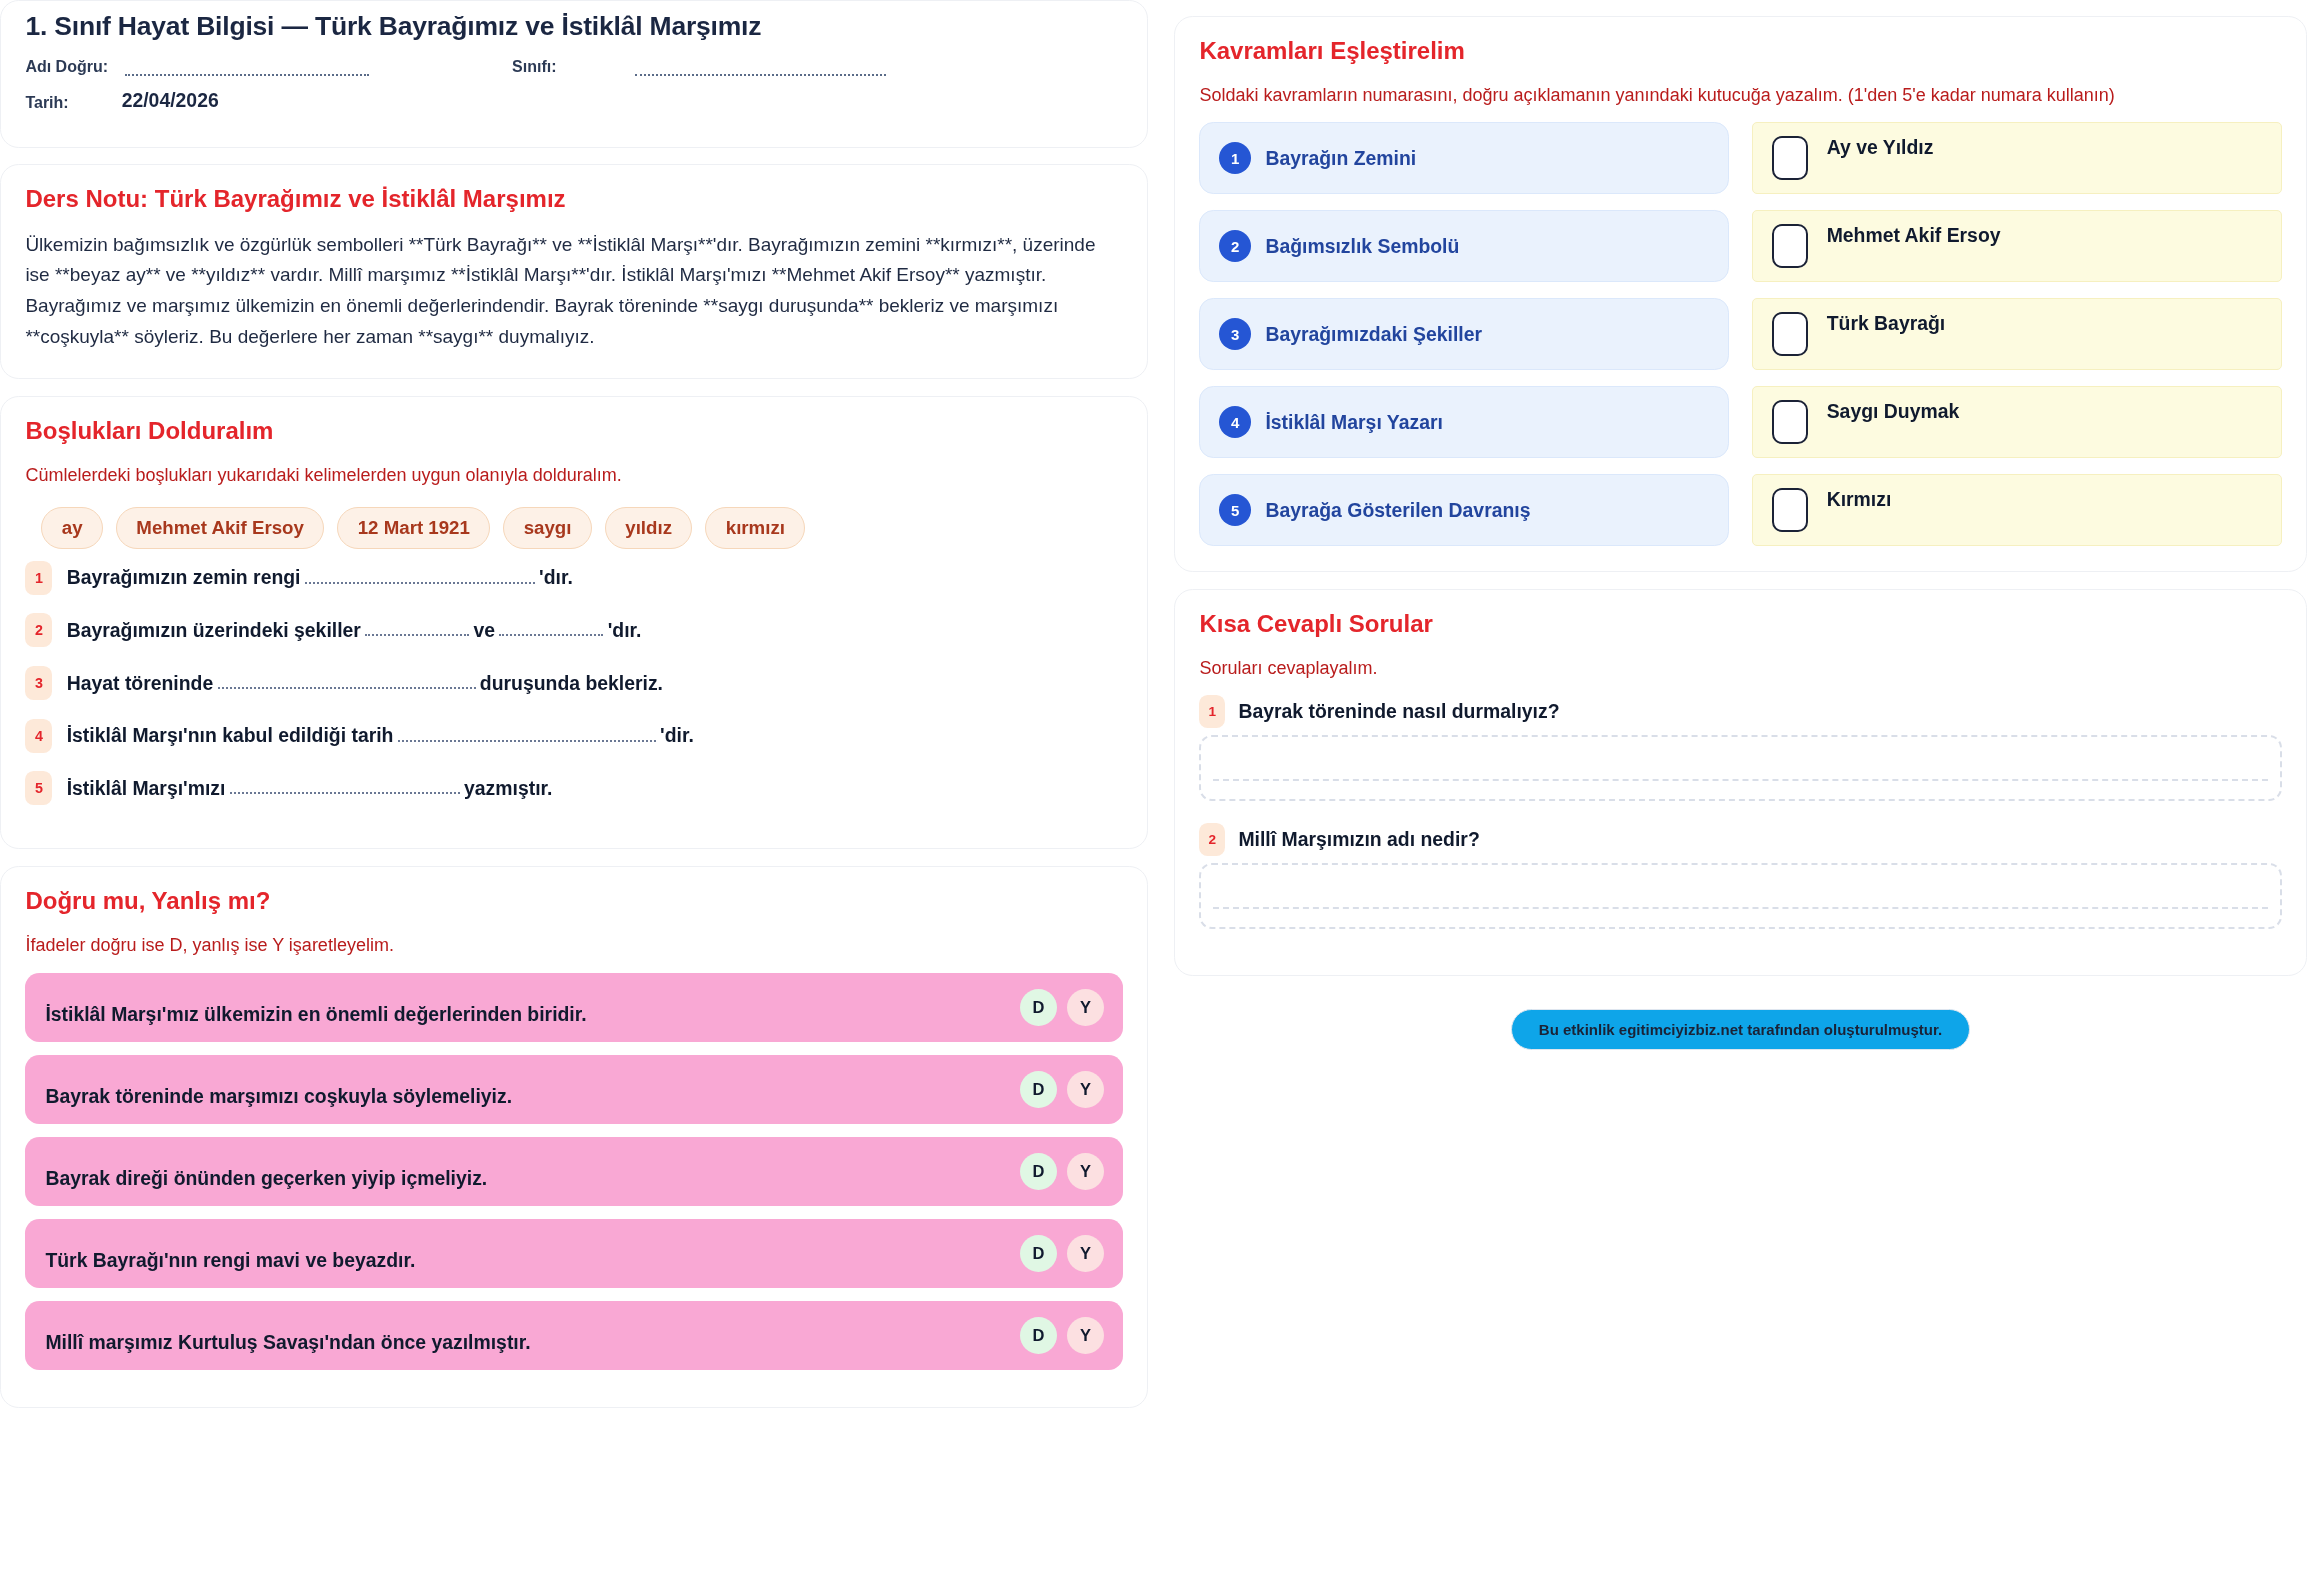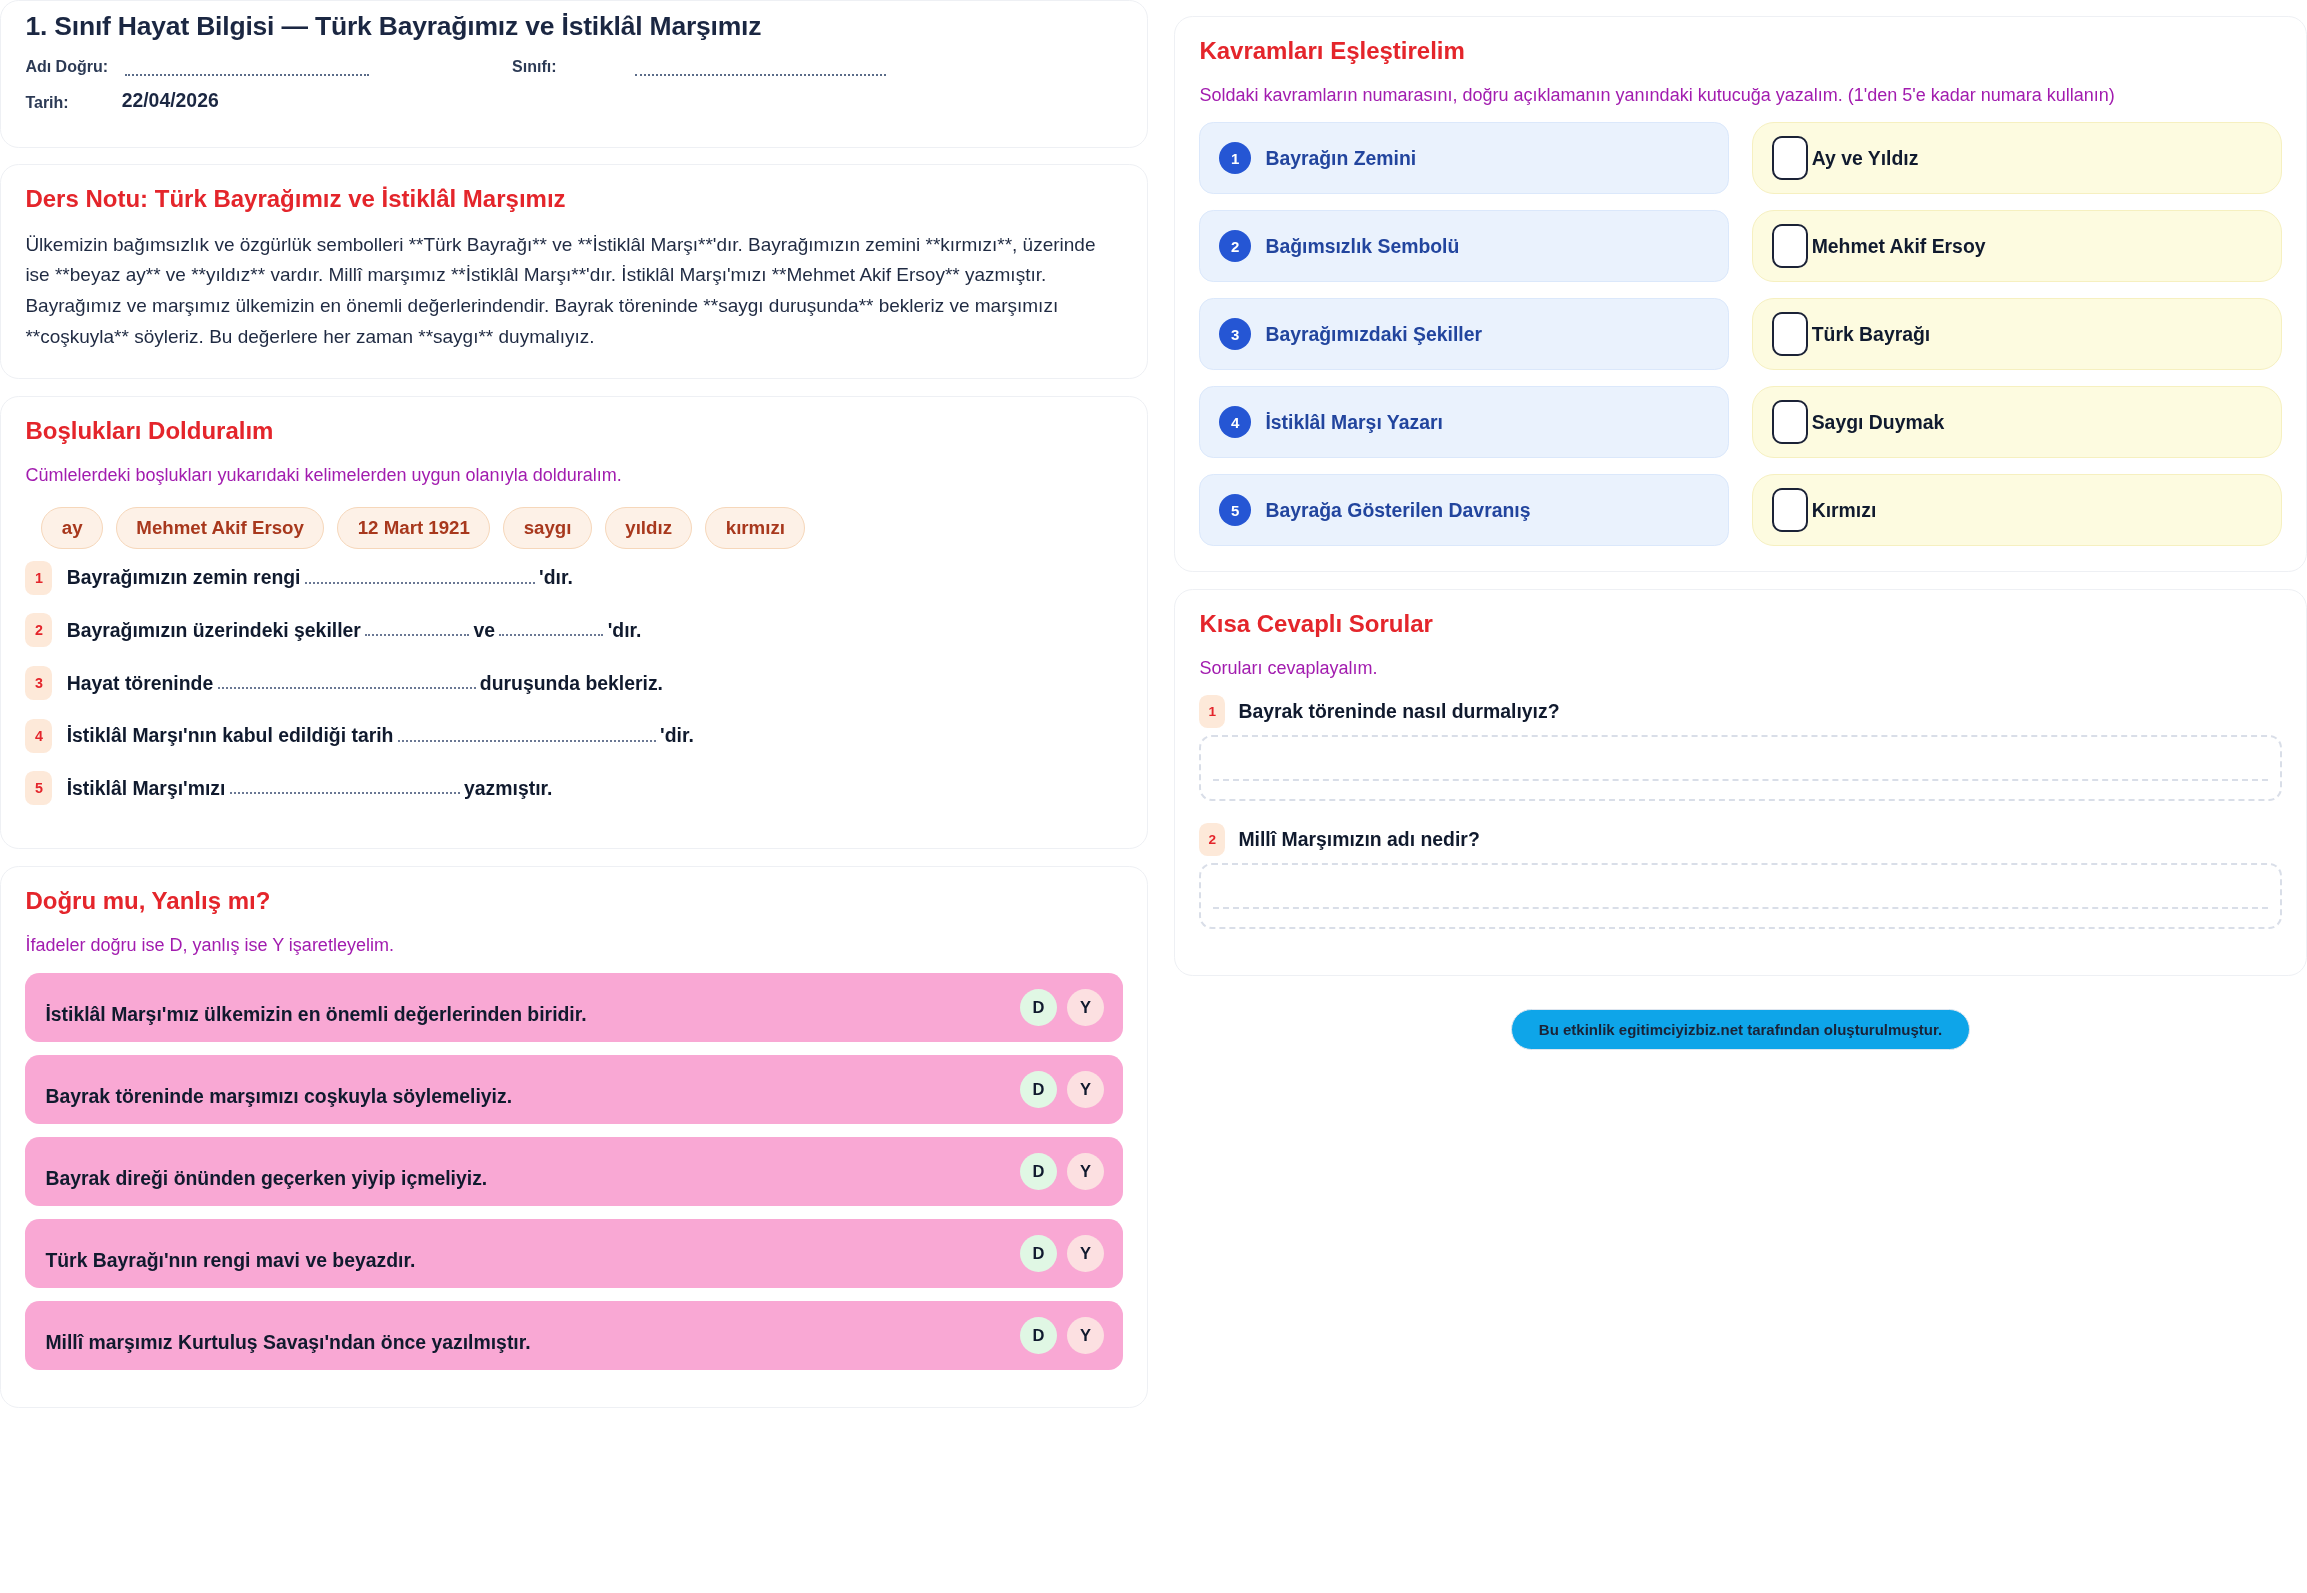--- a/index.html
+++ b/index.html
@@ -77,21 +77,21 @@
     margin-bottom: 17px;
   }
   .card-title {
     font-size: 24px;
     font-weight: 700;
     color: #e4252b;
     margin-bottom: 17px;
   }
   .card-sub {
     font-size: 18px;
-    color: #a21caf;
+    color: #b91c1c;
     margin-bottom: 14.3px;
     line-height: 1.45;
   }
 
   
   .note-text {
     font-size: 19px;
     line-height: 1.63;
     color: #1f2a42;
   }
@@ -216,25 +216,24 @@
     justify-content: center;
   }
   .match-left-label {
     font-size: 19.4px;
     font-weight: 700;
     color: #22459e;
   }
   .match-right {
     background: #fdfbe0;
     border: 1.4px solid #f6f0c0;
-    border-radius: 22px;
+    border-radius: 5px;
     padding: 13px 18.7px;
     display: flex;
-    align-items: center;
-    gap: 4px;
+    gap: 19px;
     min-height: 63px;
   }
   .match-box {
     flex: 0 0 auto;
     width: 36px;
     height: 44px;
     border: 2.9px solid #1b2236;
     border-radius: 10px;
     background: #fff;
   }

